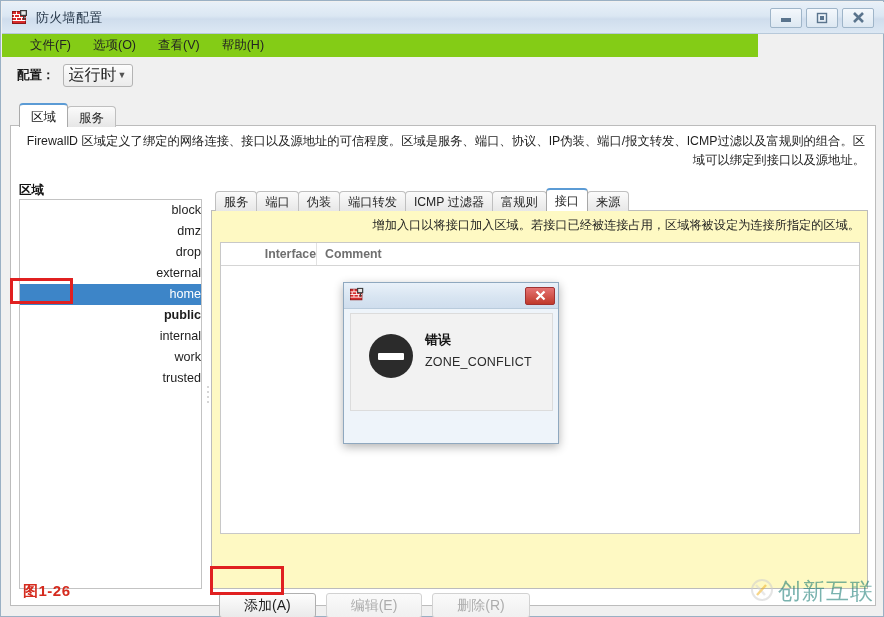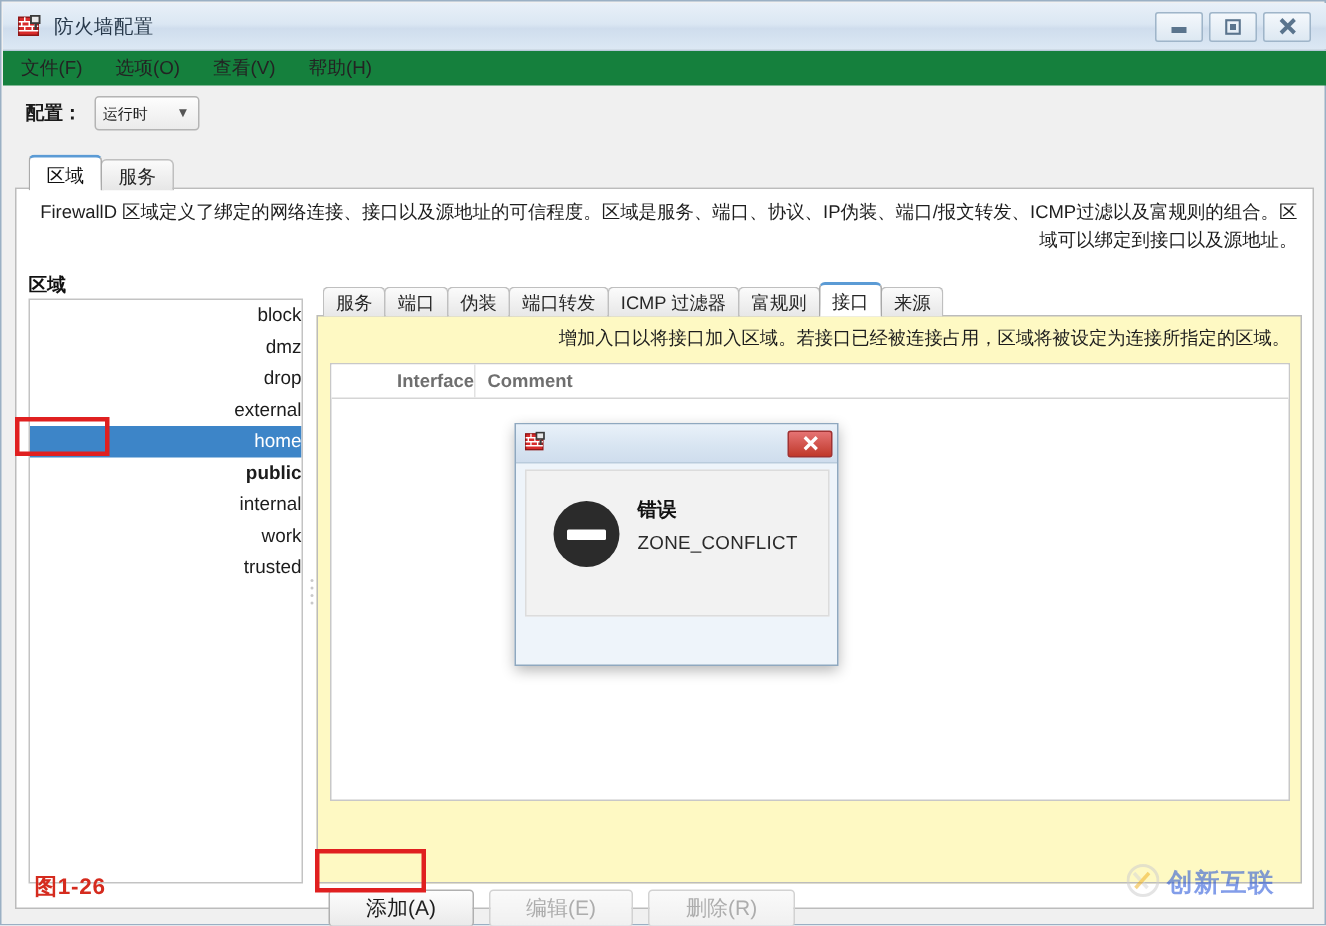--- a/index.html
+++ b/index.html
@@ -62,25 +62,25 @@
   }
   .winbtn svg { display: block; }
 
   
   .fw-icon { display:block; }
 
   
   .menubar {
     position: absolute;
     left: 1px; top: 33px;
-    width: 882px; height: 23px;
-    background: #15803d;
+    width: 756px; height: 23px;
+    background: #84cc16;
     display: flex;
     align-items: center;
-    padding-left: 12px;
+    padding-left: 28px;
     box-sizing: border-box;
   }
   .menu-item {
     font-size: 12.5px;
     color: #232323;
     padding: 2px 9px 2px 0;
     margin-right: 13px;
     white-space: nowrap;
     cursor: default;
   }
@@ -102,21 +102,21 @@
   .combo {
     width: 70px; height: 23px;
     box-sizing: border-box;
     border: 1px solid #b4b4b4;
     border-radius: 3px;
     background: linear-gradient(to bottom, #fdfdfd, #ebebeb);
     display: flex; align-items: center;
     padding: 0 5px;
     cursor: pointer;
   }
-  .combo-text { font-size: 10px; color: #1f1f1f; white-space: nowrap; }
+  .combo-text { font-size: 16px; color: #1f1f1f; white-space: nowrap; }
   .combo-arrow { margin-left: auto; color: #555; font-size: 9px; line-height: 1; }
 
   
   .outertabs {
     position: absolute;
     left: 18px; top: 102px;
     display: flex;
     align-items: flex-end;
     height: 24px;
     z-index: 4;
@@ -335,23 +335,23 @@
     position: absolute;
     left: 750px; top: 575px;
     display: flex;
     align-items: center;
     gap: 5px;
     opacity: .55;
     z-index: 8;
     pointer-events: none;
   }
   .wm-text {
-    font-size: 17px;
-    font-weight: bold;
-    color: #1d4ed8;
+    font-size: 23px;
+    font-weight: normal;
+    color: #0f766e;
     letter-spacing: 1px;
   }
 
   
   .dialog {
     position: absolute;
     left: 342px; top: 281px;
     width: 216px; height: 162px;
     box-sizing: border-box;
     border: 1px solid #8fa8bf;

